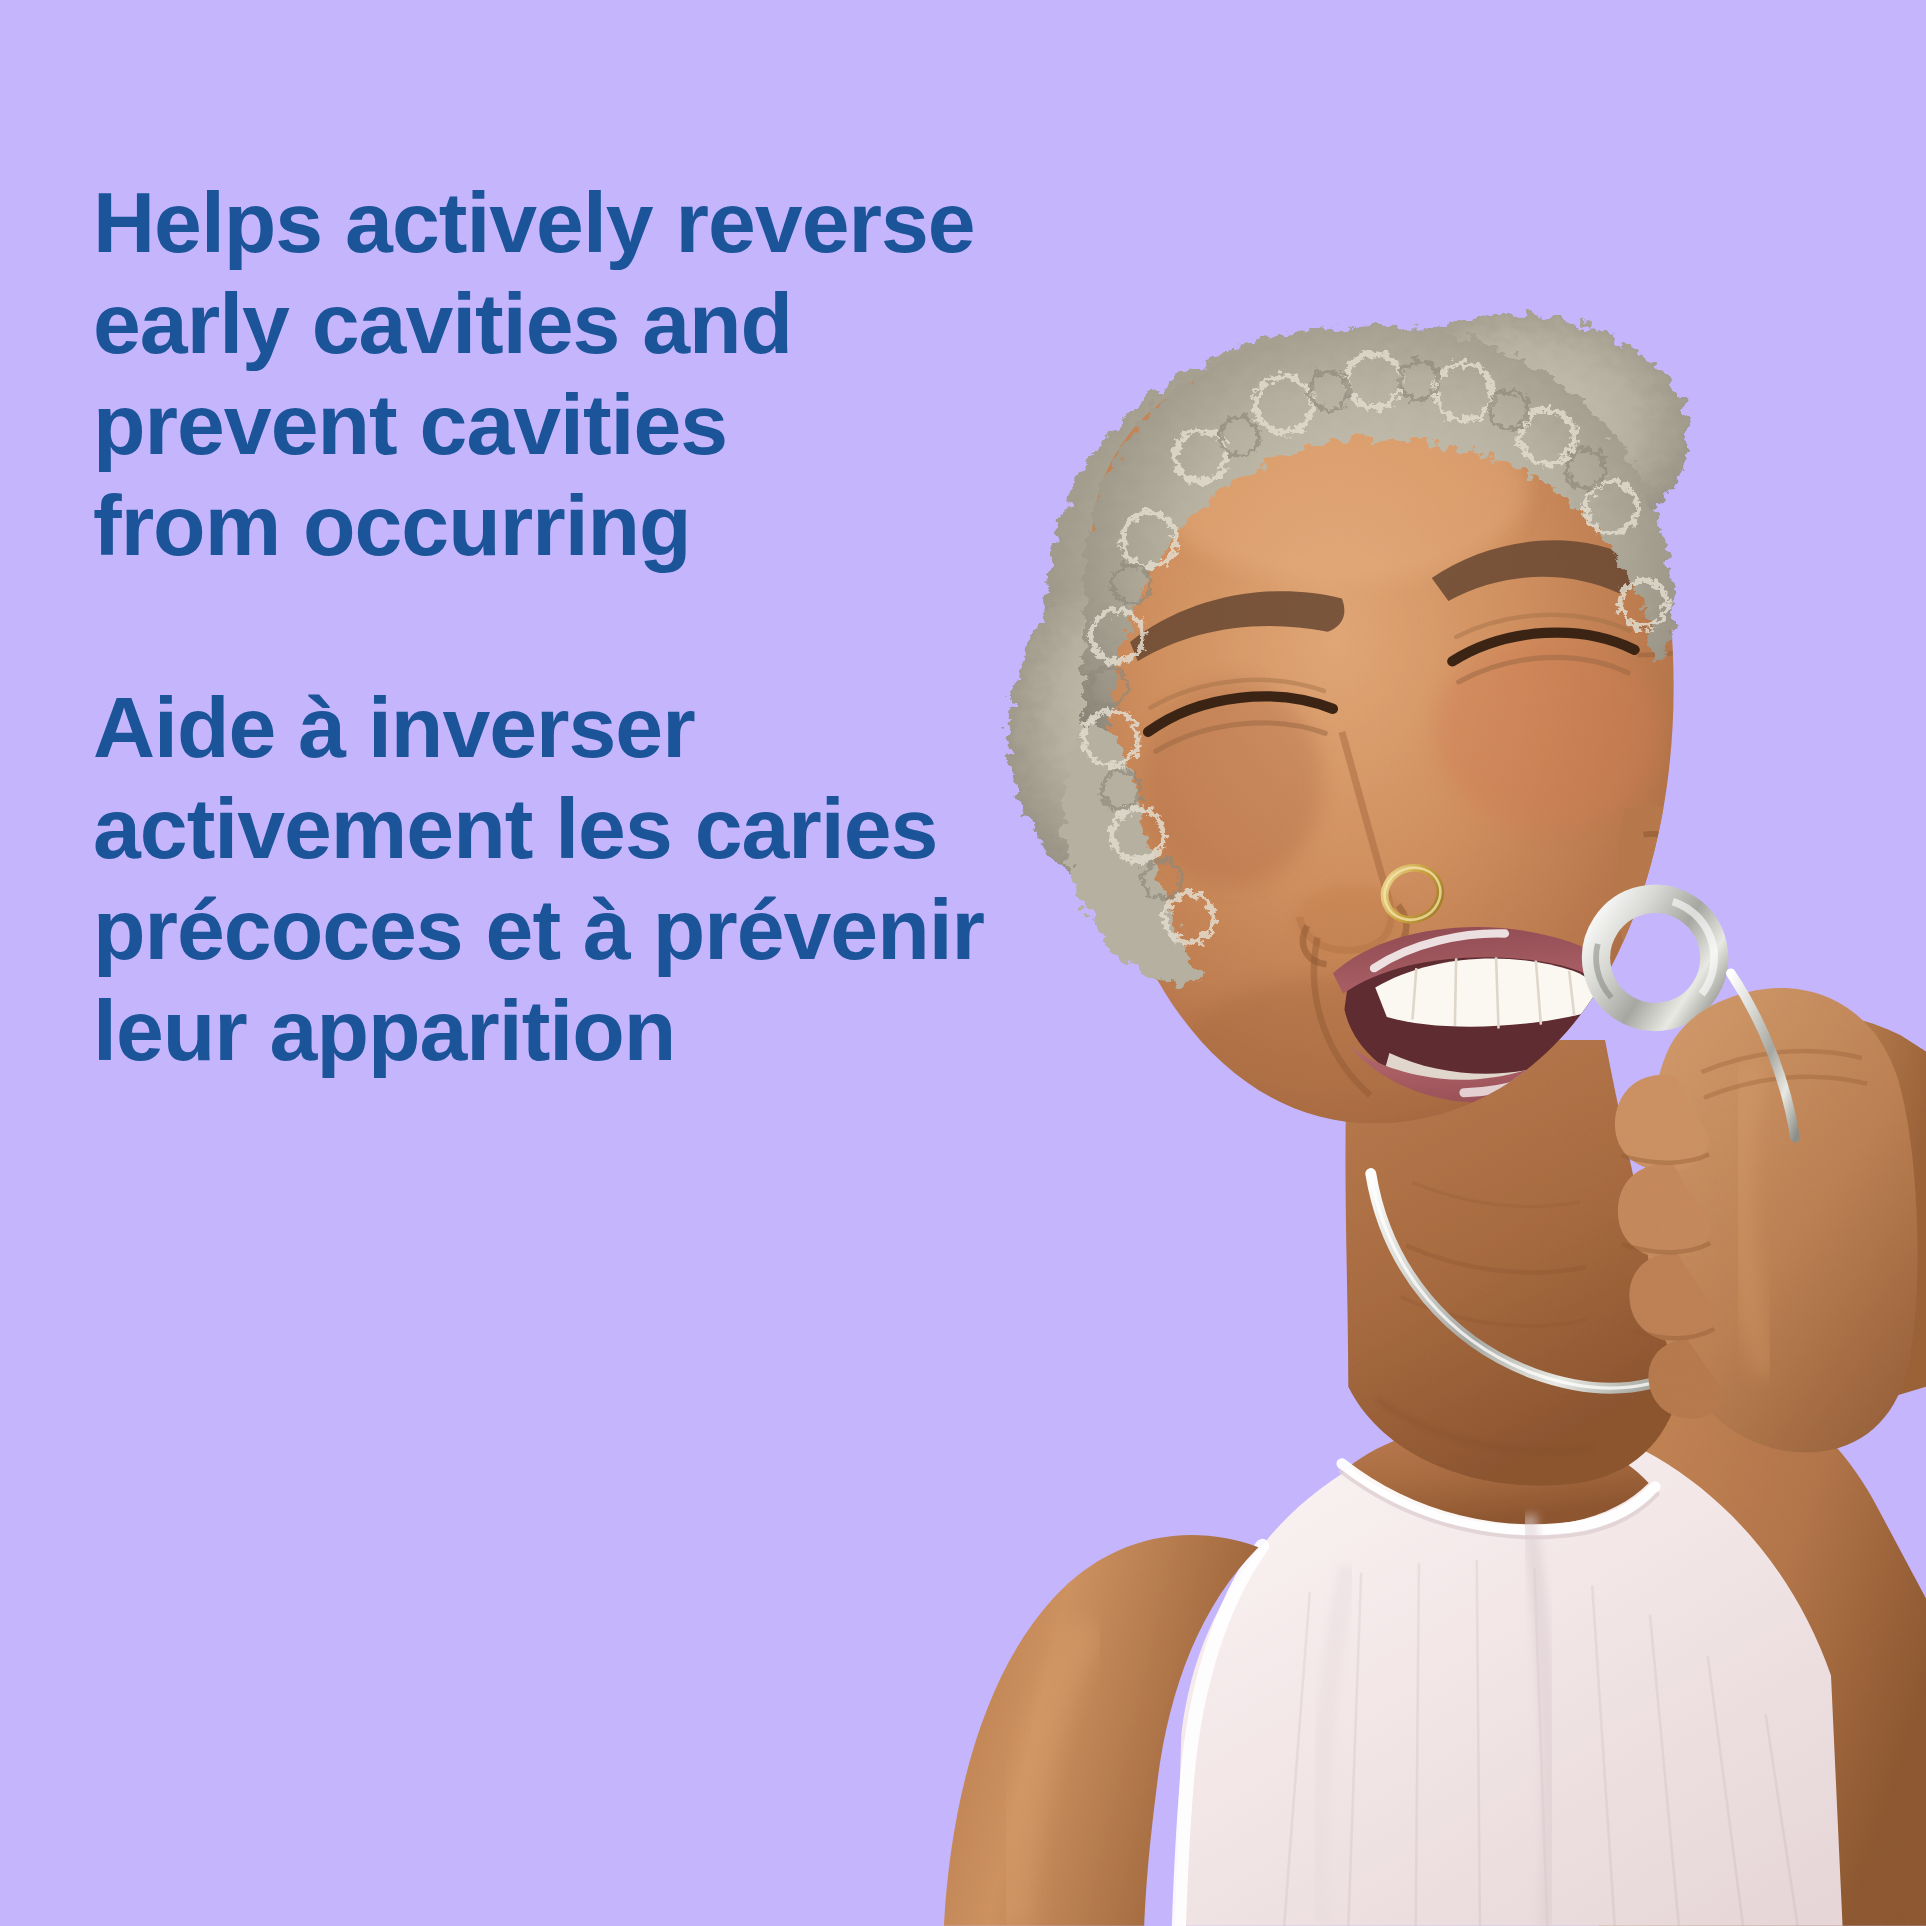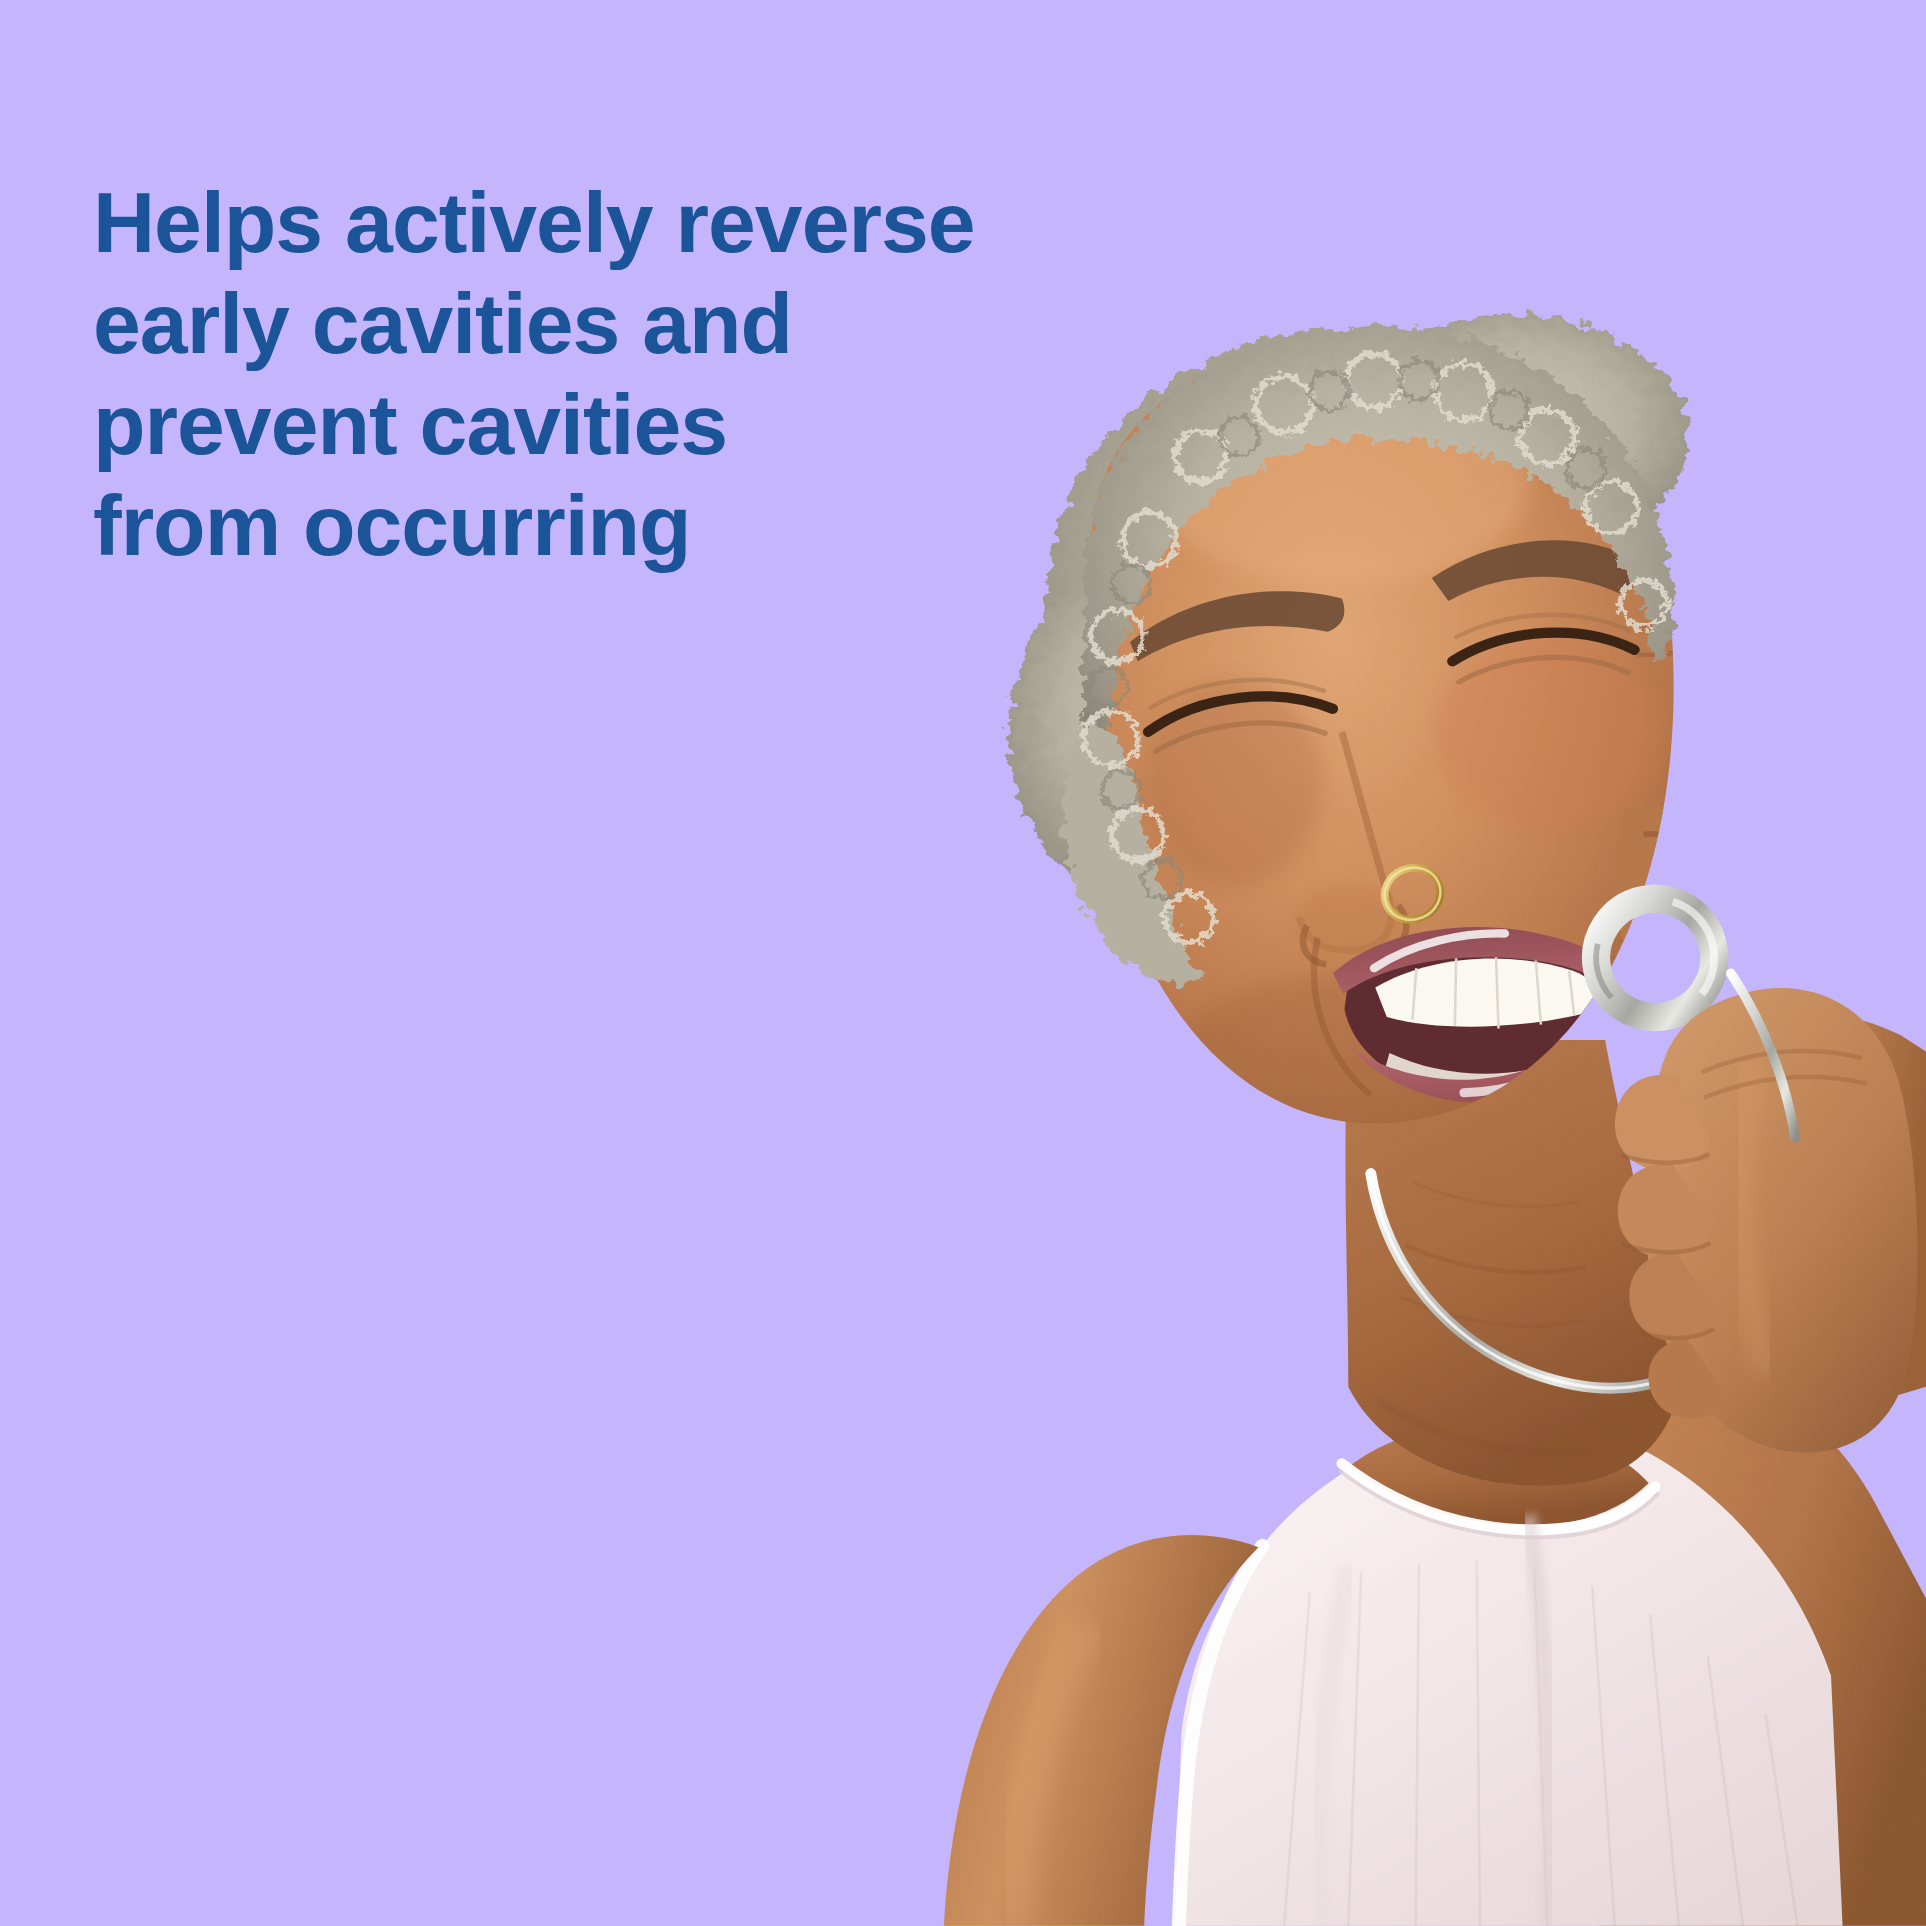--- a/index.html
+++ b/index.html
@@ -413,16 +413,20 @@
 
       <path d="M1296 1136 C 1344 1208 1382 1300 1396 1392" fill="none" stroke="url(#gSilver)" stroke-width="15" stroke-linecap="round"></path>
     </svg>
   </div>
 
   <div class="copy-block">
     <p class="headline primary">Helps actively reverse
 early cavities and
 prevent cavities
 from occurring</p>
+    <p class="headline secondary">Aide à inverser
+activement les caries
+précoces et à prévenir
+leur apparition</p>
   </div>
 
 </div>
 
 
 </body></html>

